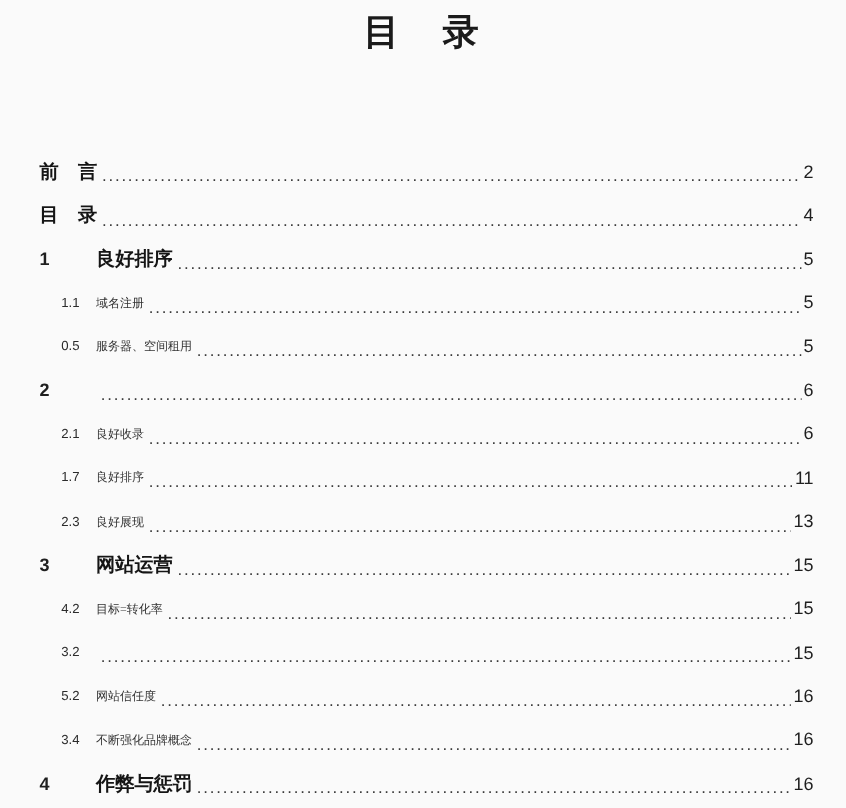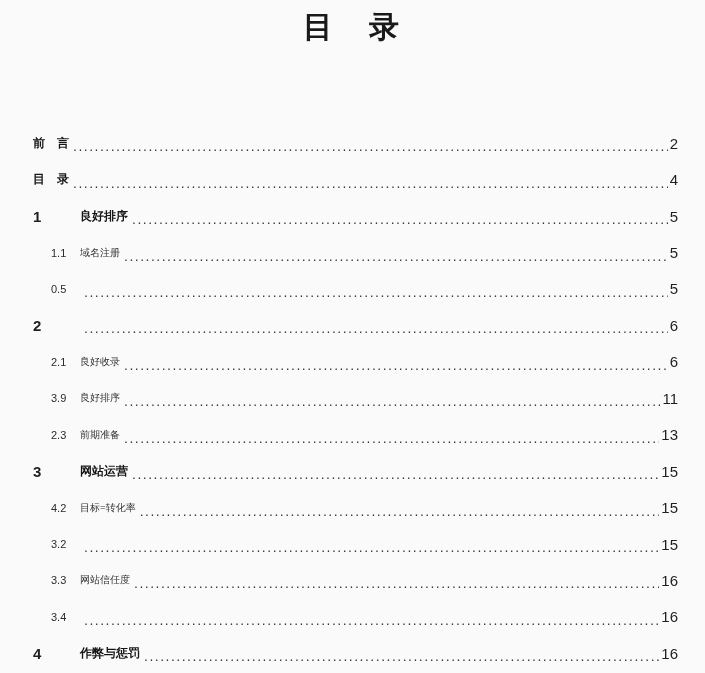--- a/index.html
+++ b/index.html
@@ -42,21 +42,21 @@
   }
   .toc-row.lvl1 .num { width: 47px; font-weight: bold; font-size: 15px; }
   .toc-row.lvl2 { padding-left: 18px; }
   .toc-row.lvl2 .num { width: 29px; font-weight: normal; font-size: 11px; color: #2b2b2b; }
   .toc-row .label {
     flex: 0 0 auto;
     font-size: 10px;
   }
   .toc-row.bold .label {
     font-weight: bold;
-    font-size: 12px;
+    font-size: 16px;
     color: #151515;
     font-family: Liberation Sans, sans-serif;
   }
   .toc-row.plain .label {
     font-weight: normal;
     color: #333;
     font-family: "Liberation Serif", "DejaVu Serif", serif;
   }
   .toc-row .dots {
     flex: 1 1 auto;
@@ -111,43 +111,44 @@
       <span class="pagenum">5</span>
     </div>
       <div class="toc-row lvl2 plain">
       <span class="num">1.1</span>
       <span class="label">域名注册</span>
       <span class="dots">............................................................................................................................................................................................................................................................................................................</span>
       <span class="pagenum">5</span>
     </div>
       <div class="toc-row lvl2 plain">
       <span class="num">0.5</span>
+      <span class="label">服务器、空间租用</span>
       <span class="dots">............................................................................................................................................................................................................................................................................................................</span>
       <span class="pagenum">5</span>
     </div>
       <div class="toc-row lvl1 bold">
       <span class="num">2</span>
       <span class="dots">............................................................................................................................................................................................................................................................................................................</span>
       <span class="pagenum">6</span>
     </div>
       <div class="toc-row lvl2 plain">
       <span class="num">2.1</span>
       <span class="label">良好收录</span>
       <span class="dots">............................................................................................................................................................................................................................................................................................................</span>
       <span class="pagenum">6</span>
     </div>
       <div class="toc-row lvl2 plain">
-      <span class="num">3.9</span>
+      <span class="num">1.7</span>
       <span class="label">良好排序</span>
       <span class="dots">............................................................................................................................................................................................................................................................................................................</span>
       <span class="pagenum">11</span>
     </div>
       <div class="toc-row lvl2 plain">
       <span class="num">2.3</span>
-      <span class="label">前期准备</span>
+      <span class="label">良好展现</span>
       <span class="dots">............................................................................................................................................................................................................................................................................................................</span>
       <span class="pagenum">13</span>
     </div>
       <div class="toc-row lvl1 bold">
       <span class="num">3</span>
       <span class="label">网站运营</span>
       <span class="dots">............................................................................................................................................................................................................................................................................................................</span>
       <span class="pagenum">15</span>
     </div>
       <div class="toc-row lvl2 plain">
@@ -155,27 +156,28 @@
       <span class="label">目标=转化率</span>
       <span class="dots">............................................................................................................................................................................................................................................................................................................</span>
       <span class="pagenum">15</span>
     </div>
       <div class="toc-row lvl2 plain">
       <span class="num">3.2</span>
       <span class="dots">............................................................................................................................................................................................................................................................................................................</span>
       <span class="pagenum">15</span>
     </div>
       <div class="toc-row lvl2 plain">
-      <span class="num">3.3</span>
+      <span class="num">5.2</span>
       <span class="label">网站信任度</span>
       <span class="dots">............................................................................................................................................................................................................................................................................................................</span>
       <span class="pagenum">16</span>
     </div>
       <div class="toc-row lvl2 plain">
       <span class="num">3.4</span>
+      <span class="label">不断强化品牌概念</span>
       <span class="dots">............................................................................................................................................................................................................................................................................................................</span>
       <span class="pagenum">16</span>
     </div>
       <div class="toc-row lvl1 bold">
       <span class="num">4</span>
       <span class="label">作弊与惩罚</span>
       <span class="dots">............................................................................................................................................................................................................................................................................................................</span>
       <span class="pagenum">16</span>
     </div>
     </div>

